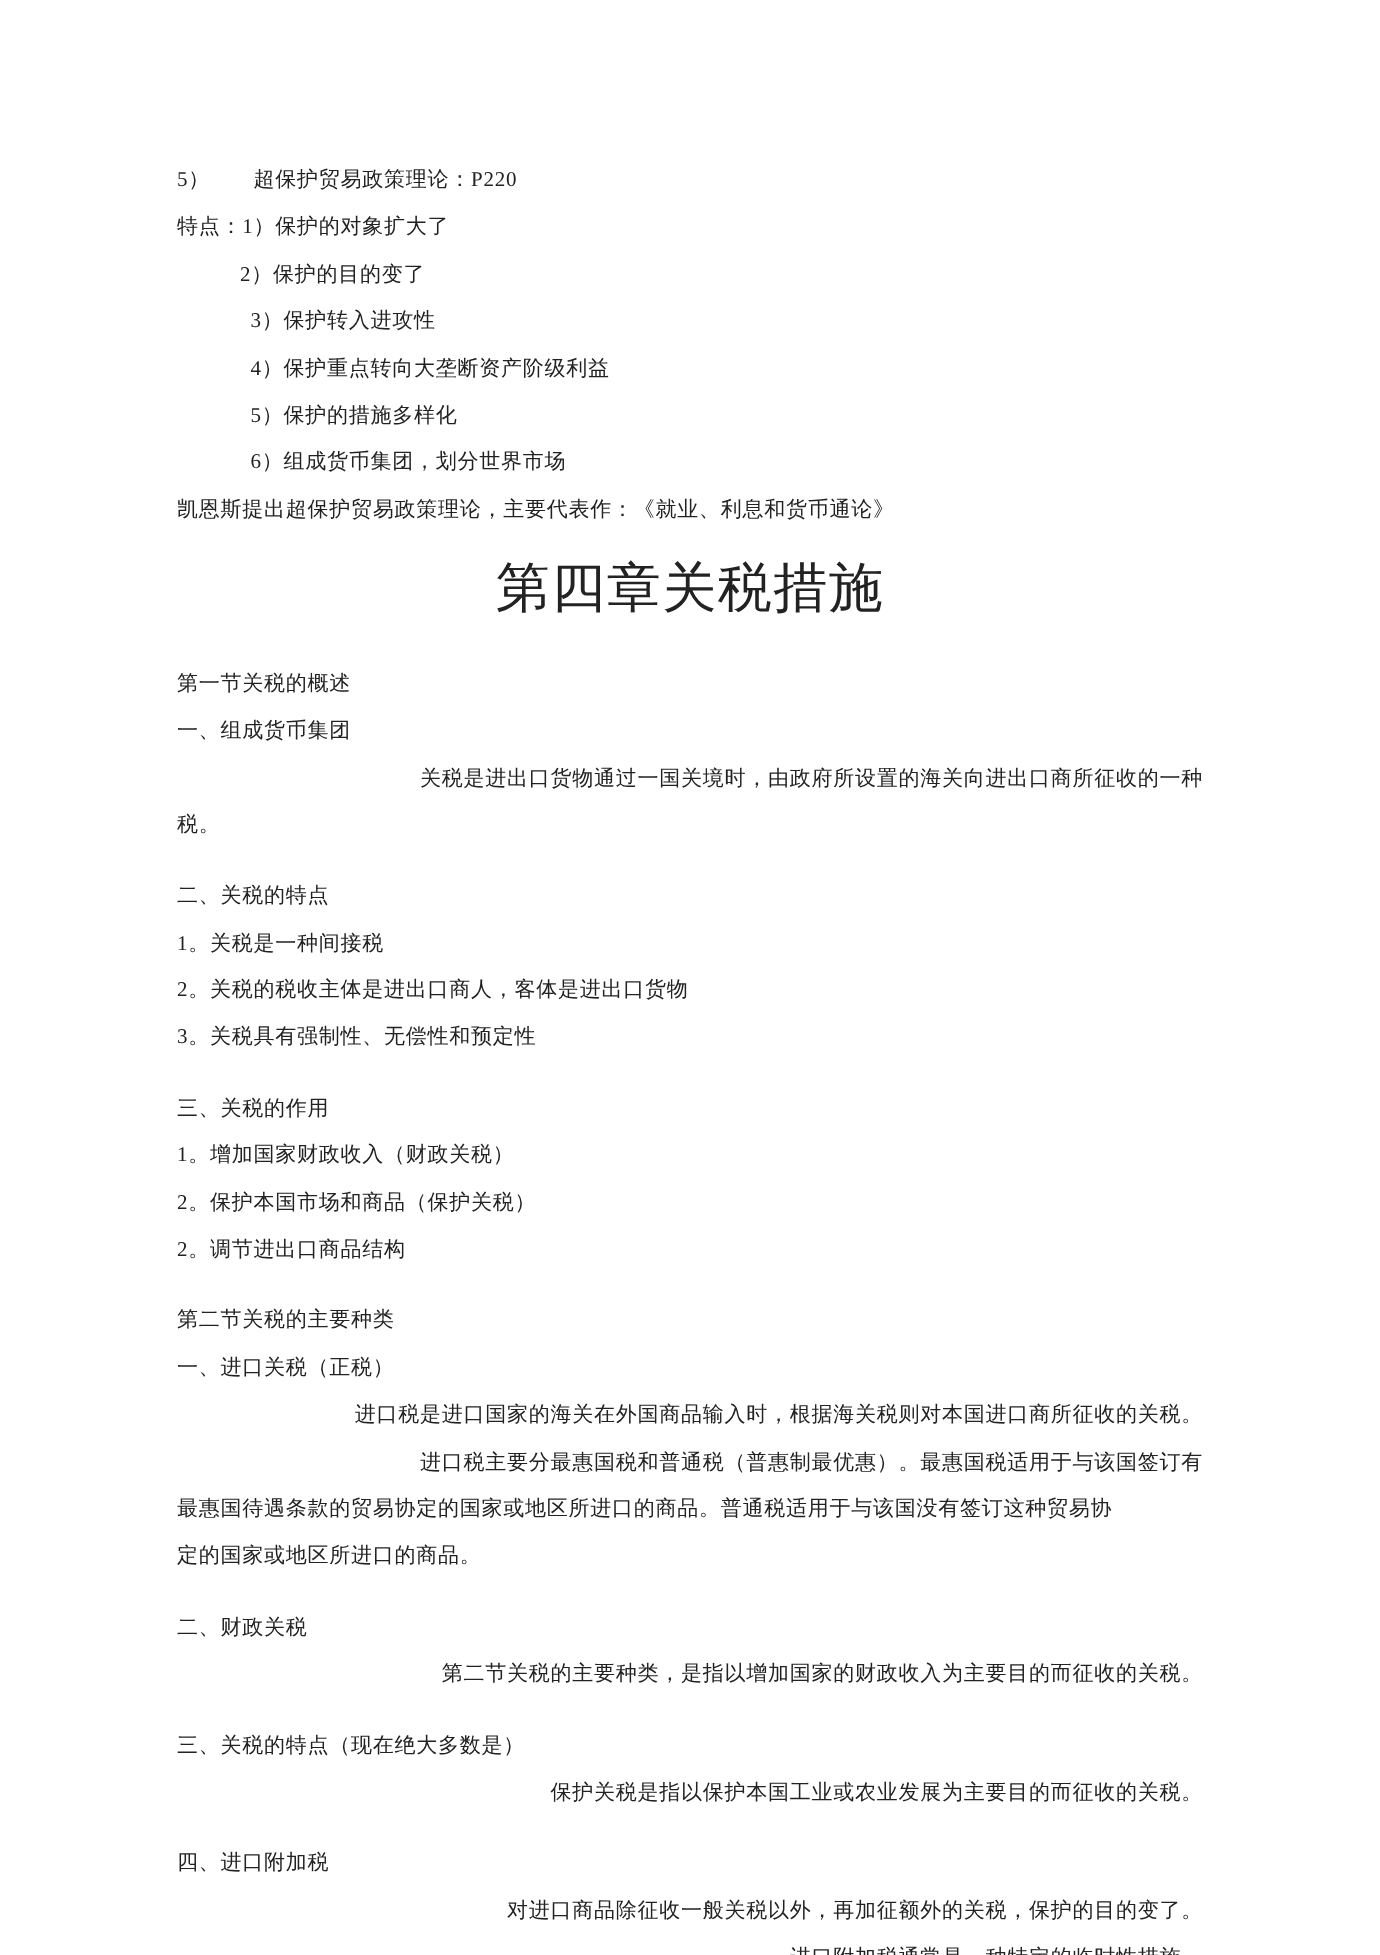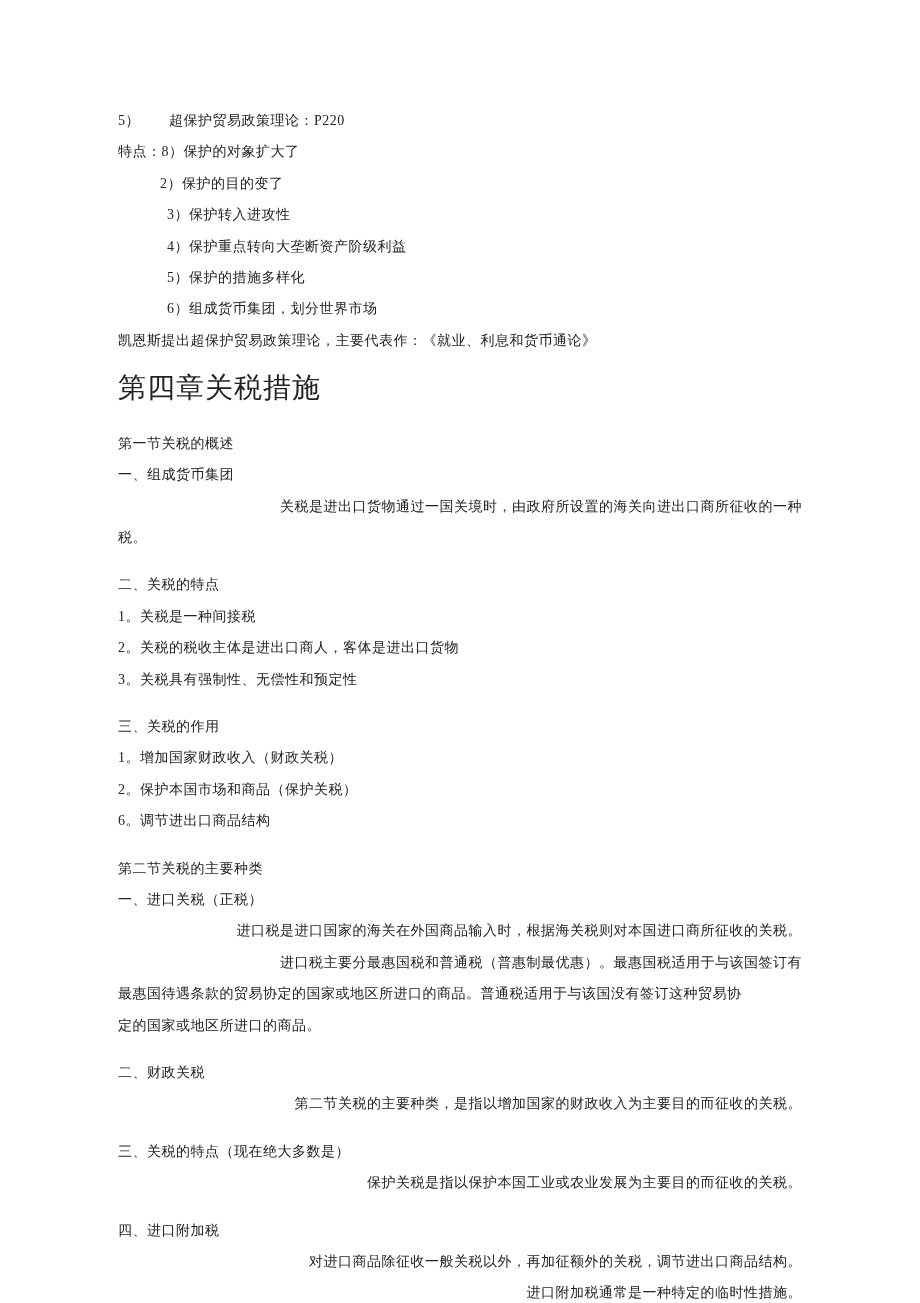--- a/index.html
+++ b/index.html
@@ -11,33 +11,33 @@
       font-size: 14px;
       color: #222;
       padding: 110px 118px 0 118px;
       line-height: 1.6;
     }
     .line { margin-bottom: 9px; letter-spacing: 0.5px; }
     .indent1 { padding-left: 42px; }
     .indent1b { padding-left: 49px; }
     .indent2 { padding-left: 36px; text-align: right; }
     .chapter-title {
-      font-size: 28px;
-      text-align: left;
+      font-size: 36px;
+      text-align: center;
       margin: 14px 0 22px 0;
-      font-family: Liberation Sans, sans-serif;
+      font-family: Liberation Mono, monospace;
       letter-spacing: 1px;
     }
     .gap { height: 16px; }
   </style>
 </head>
 <body>
 
 <div class="line">5）　　超保护贸易政策理论：P220</div>
-<div class="line">特点：8）保护的对象扩大了</div>
+<div class="line">特点：1）保护的对象扩大了</div>
 <div class="line indent1">2）保护的目的变了</div>
 <div class="line indent1b">3）保护转入进攻性</div>
 <div class="line indent1b">4）保护重点转向大垄断资产阶级利益</div>
 <div class="line indent1b">5）保护的措施多样化</div>
 <div class="line indent1b">6）组成货币集团，划分世界市场</div>
 <div class="line">凯恩斯提出超保护贸易政策理论，主要代表作：《就业、利息和货币通论》</div>
 
 <div class="chapter-title">第四章关税措施</div>
 
 <div class="line">第一节关税的概述</div>
@@ -50,21 +50,21 @@
 <div class="line">二、关税的特点</div>
 <div class="line">1。关税是一种间接税</div>
 <div class="line">2。关税的税收主体是进出口商人，客体是进出口货物</div>
 <div class="line">3。关税具有强制性、无偿性和预定性</div>
 
 <div class="gap"></div>
 
 <div class="line">三、关税的作用</div>
 <div class="line">1。增加国家财政收入（财政关税）</div>
 <div class="line">2。保护本国市场和商品（保护关税）</div>
-<div class="line">6。调节进出口商品结构</div>
+<div class="line">2。调节进出口商品结构</div>
 
 <div class="gap"></div>
 
 <div class="line">第二节关税的主要种类</div>
 <div class="line">一、进口关税（正税）</div>
 <div class="line indent2">进口税是进口国家的海关在外国商品输入时，根据海关税则对本国进口商所征收的关税。</div>
 <div class="line indent2">进口税主要分最惠国税和普通税（普惠制最优惠）。最惠国税适用于与该国签订有</div>
 <div class="line">最惠国待遇条款的贸易协定的国家或地区所进口的商品。普通税适用于与该国没有签订这种贸易协</div>
 <div class="line">定的国家或地区所进口的商品。</div>
 
@@ -74,14 +74,14 @@
 <div class="line indent2">第二节关税的主要种类，是指以增加国家的财政收入为主要目的而征收的关税。</div>
 
 <div class="gap"></div>
 
 <div class="line">三、关税的特点（现在绝大多数是）</div>
 <div class="line indent2">保护关税是指以保护本国工业或农业发展为主要目的而征收的关税。</div>
 
 <div class="gap"></div>
 
 <div class="line">四、进口附加税</div>
-<div class="line indent2">对进口商品除征收一般关税以外，再加征额外的关税，调节进出口商品结构。</div>
+<div class="line indent2">对进口商品除征收一般关税以外，再加征额外的关税，保护的目的变了。</div>
 <div class="line indent2">进口附加税通常是一种特定的临时性措施。</div>
 
 </body></html>

